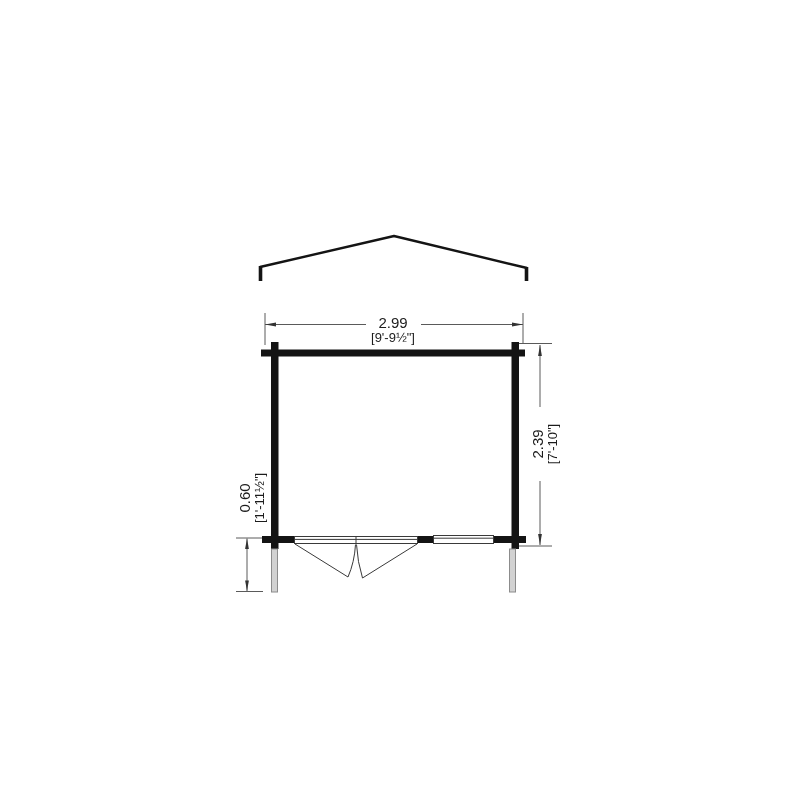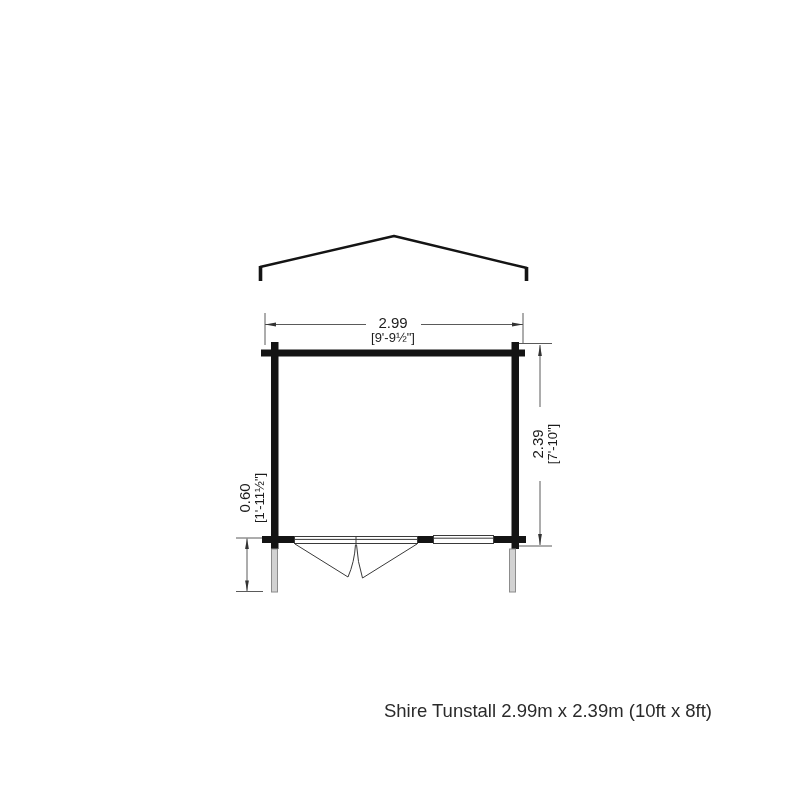--- a/index.html
+++ b/index.html
@@ -120,15 +120,14 @@
   <div class="dim-label dim-v" style="left:545px; top:444px;">
     <span class="dim-metric">2.39</span>
     <span class="dim-imperial">[7'-10"]</span>
   </div>
 
   <div class="dim-label dim-v" style="left:252px; top:498px;">
     <span class="dim-metric">0.60</span>
     <span class="dim-imperial">[1'-11½"]</span>
   </div>
 
-  <div id="caption">Shire Tunstall 2.99m x 2.39m (10ft x 8ft)</div>
 
 </div>
 
 </body></html>

